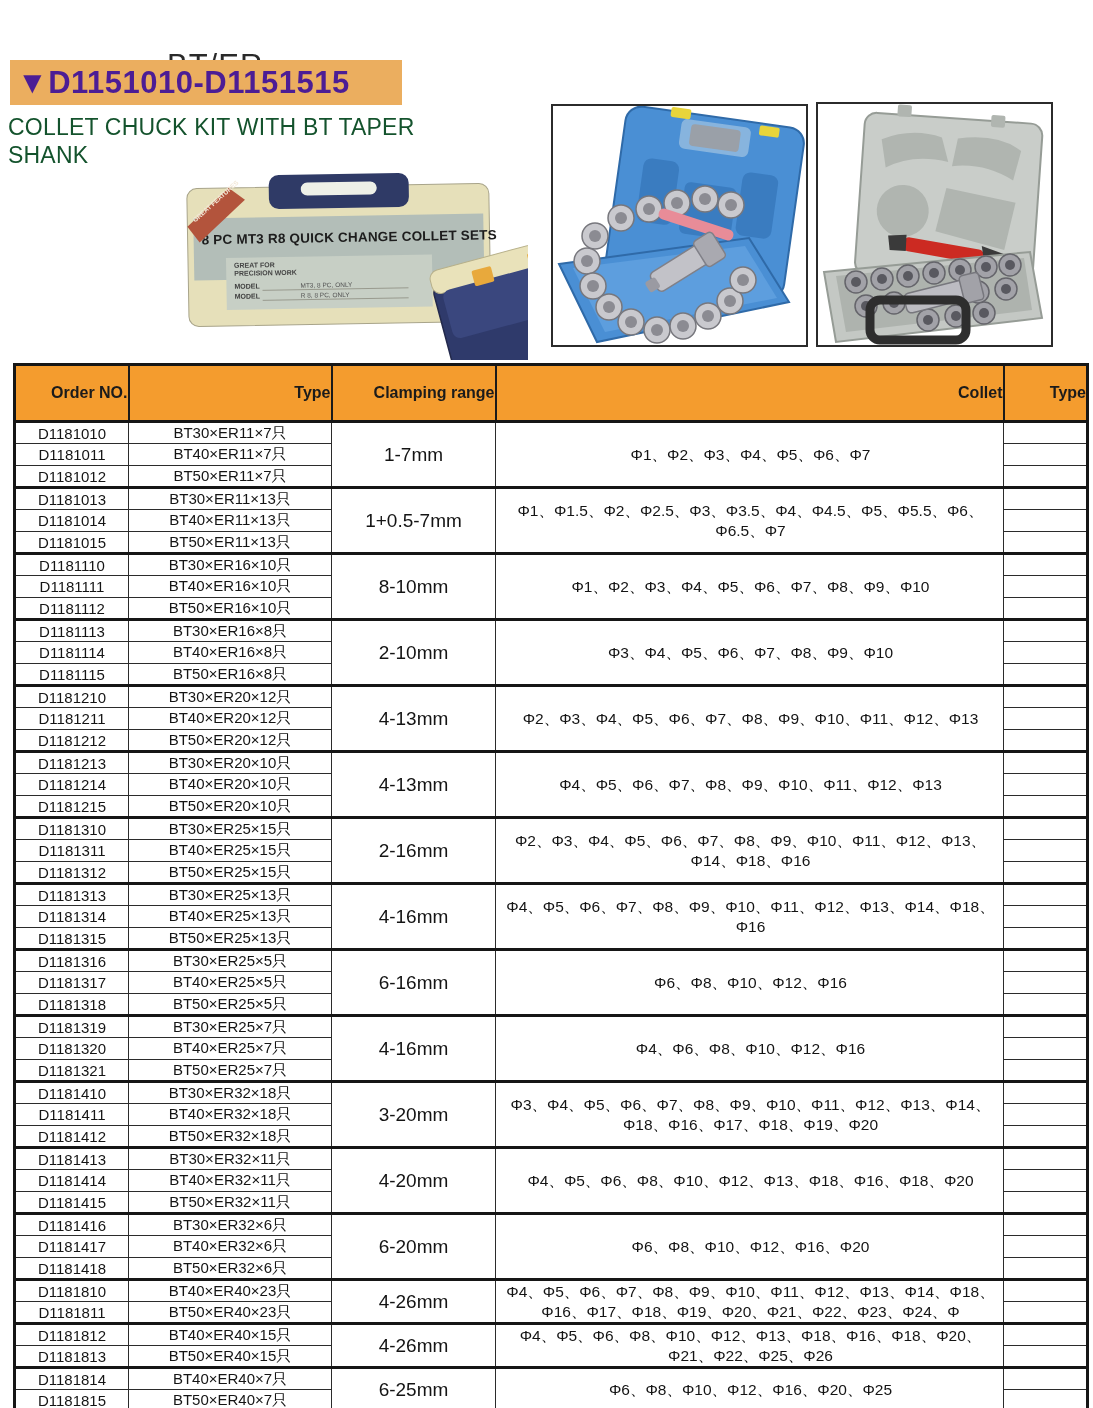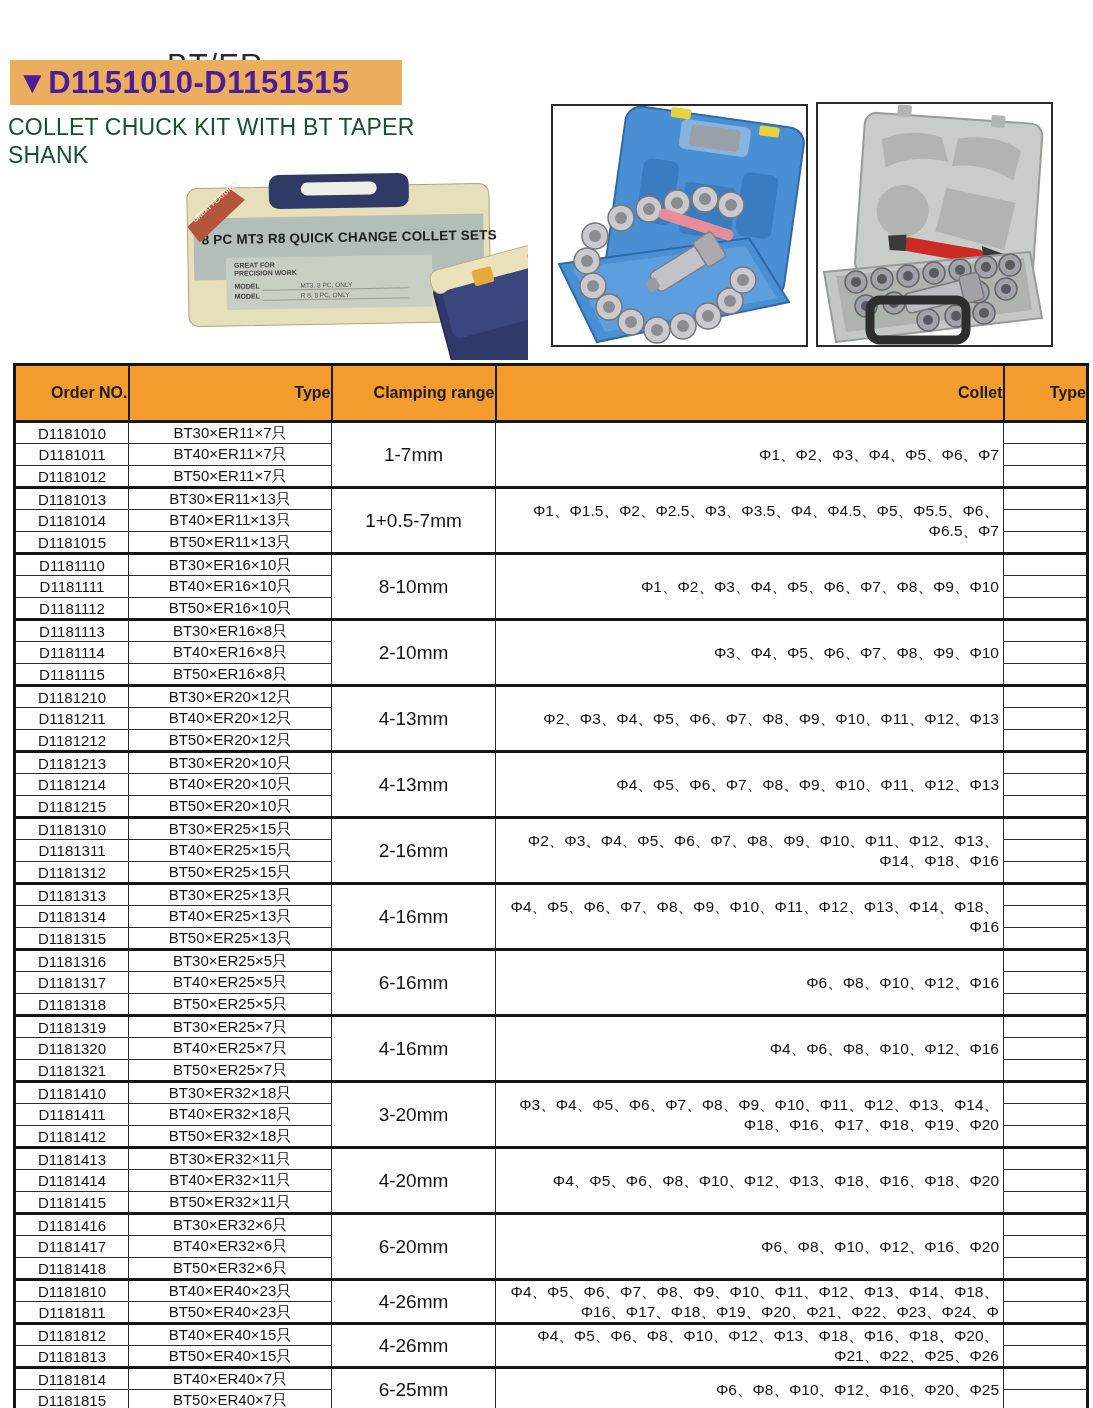--- a/index.html
+++ b/index.html
@@ -39,21 +39,21 @@
     background:var(--header-bg,#f49c2e);
     border:2px solid #1a1a1a;
     height:57px; font-size:16px; font-weight:bold; color:#1b1b1b;text-align:right;
   }
   .catalog td {
     border:1px solid #2b2b2b; height:22px; padding:0;
     font-size:15px; color:#141414; text-align:center;
     white-space:nowrap; overflow:hidden;
   }
   .catalog td.collet {
-    text-align:right; padding:0 4px 0 6px;
+    text-align:center; padding:0 4px 0 6px;
     font-size:15.5px; line-height:20px; white-space:normal;
   }
   .catalog td.clamp { font-size:19px; }
   .catalog tr.group-start td { border-top:3px solid #161616; }
 </style>
 </head>
 <body>
 
 <div class="page">
 

